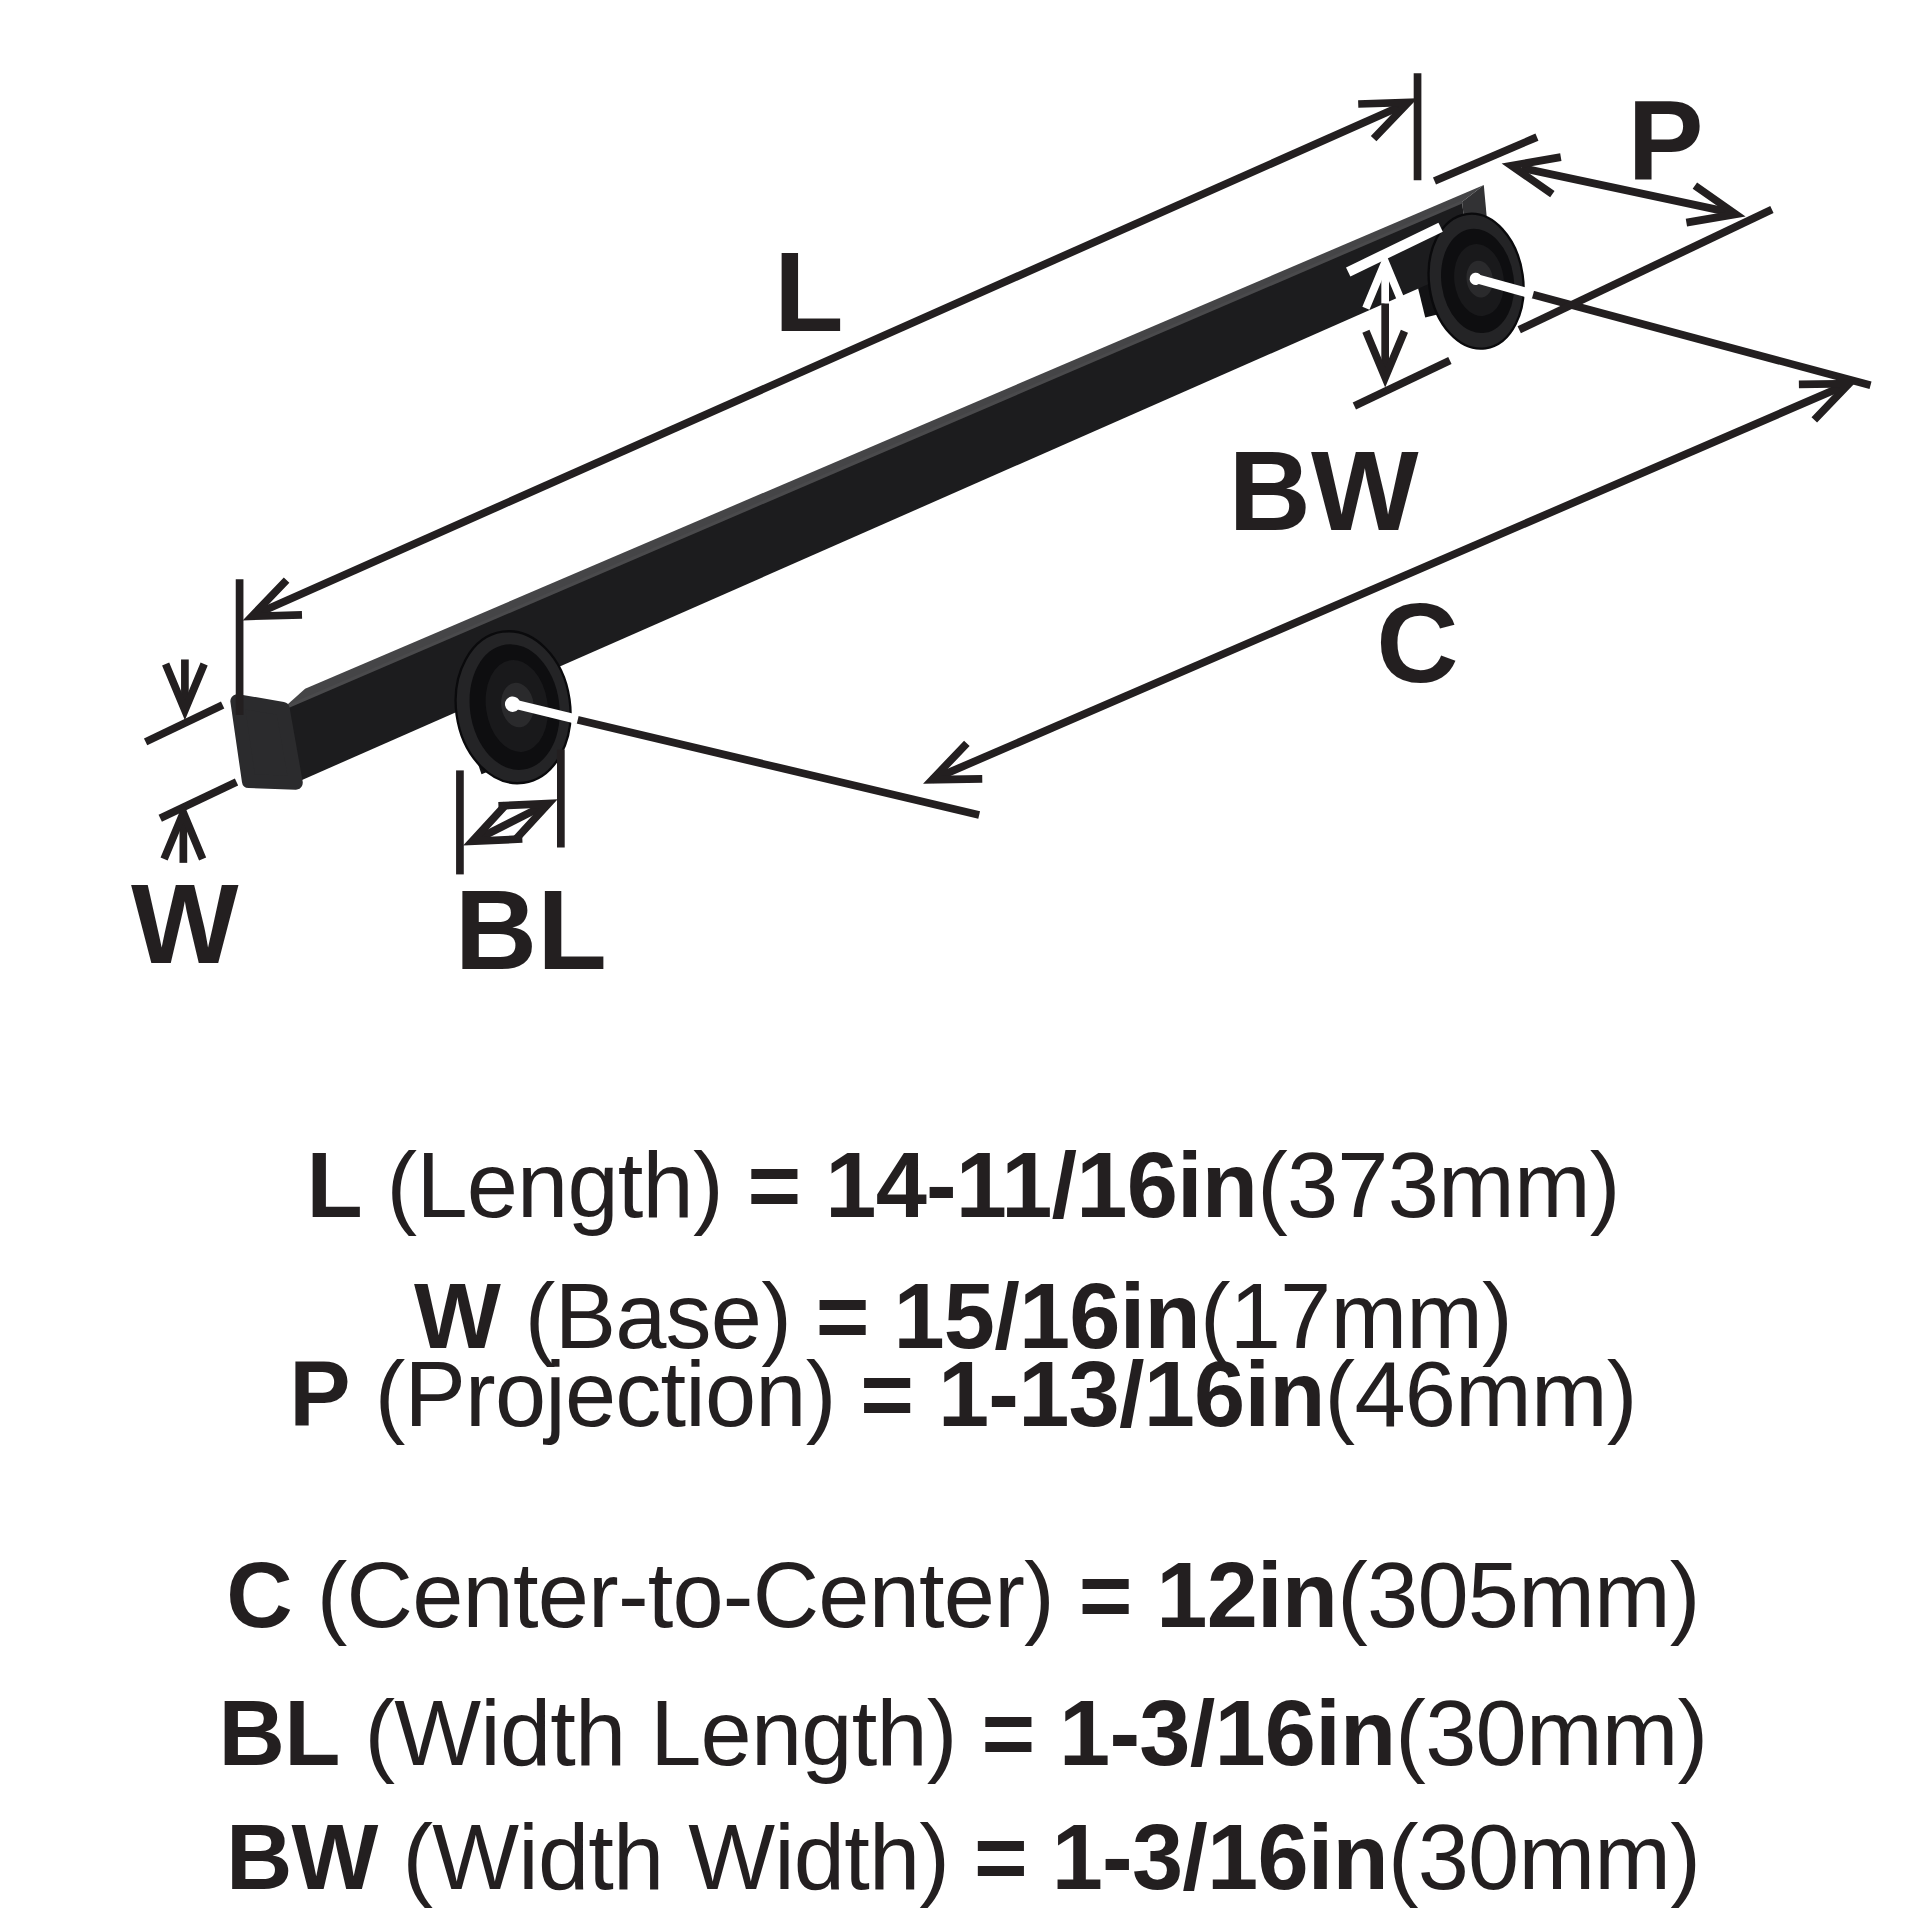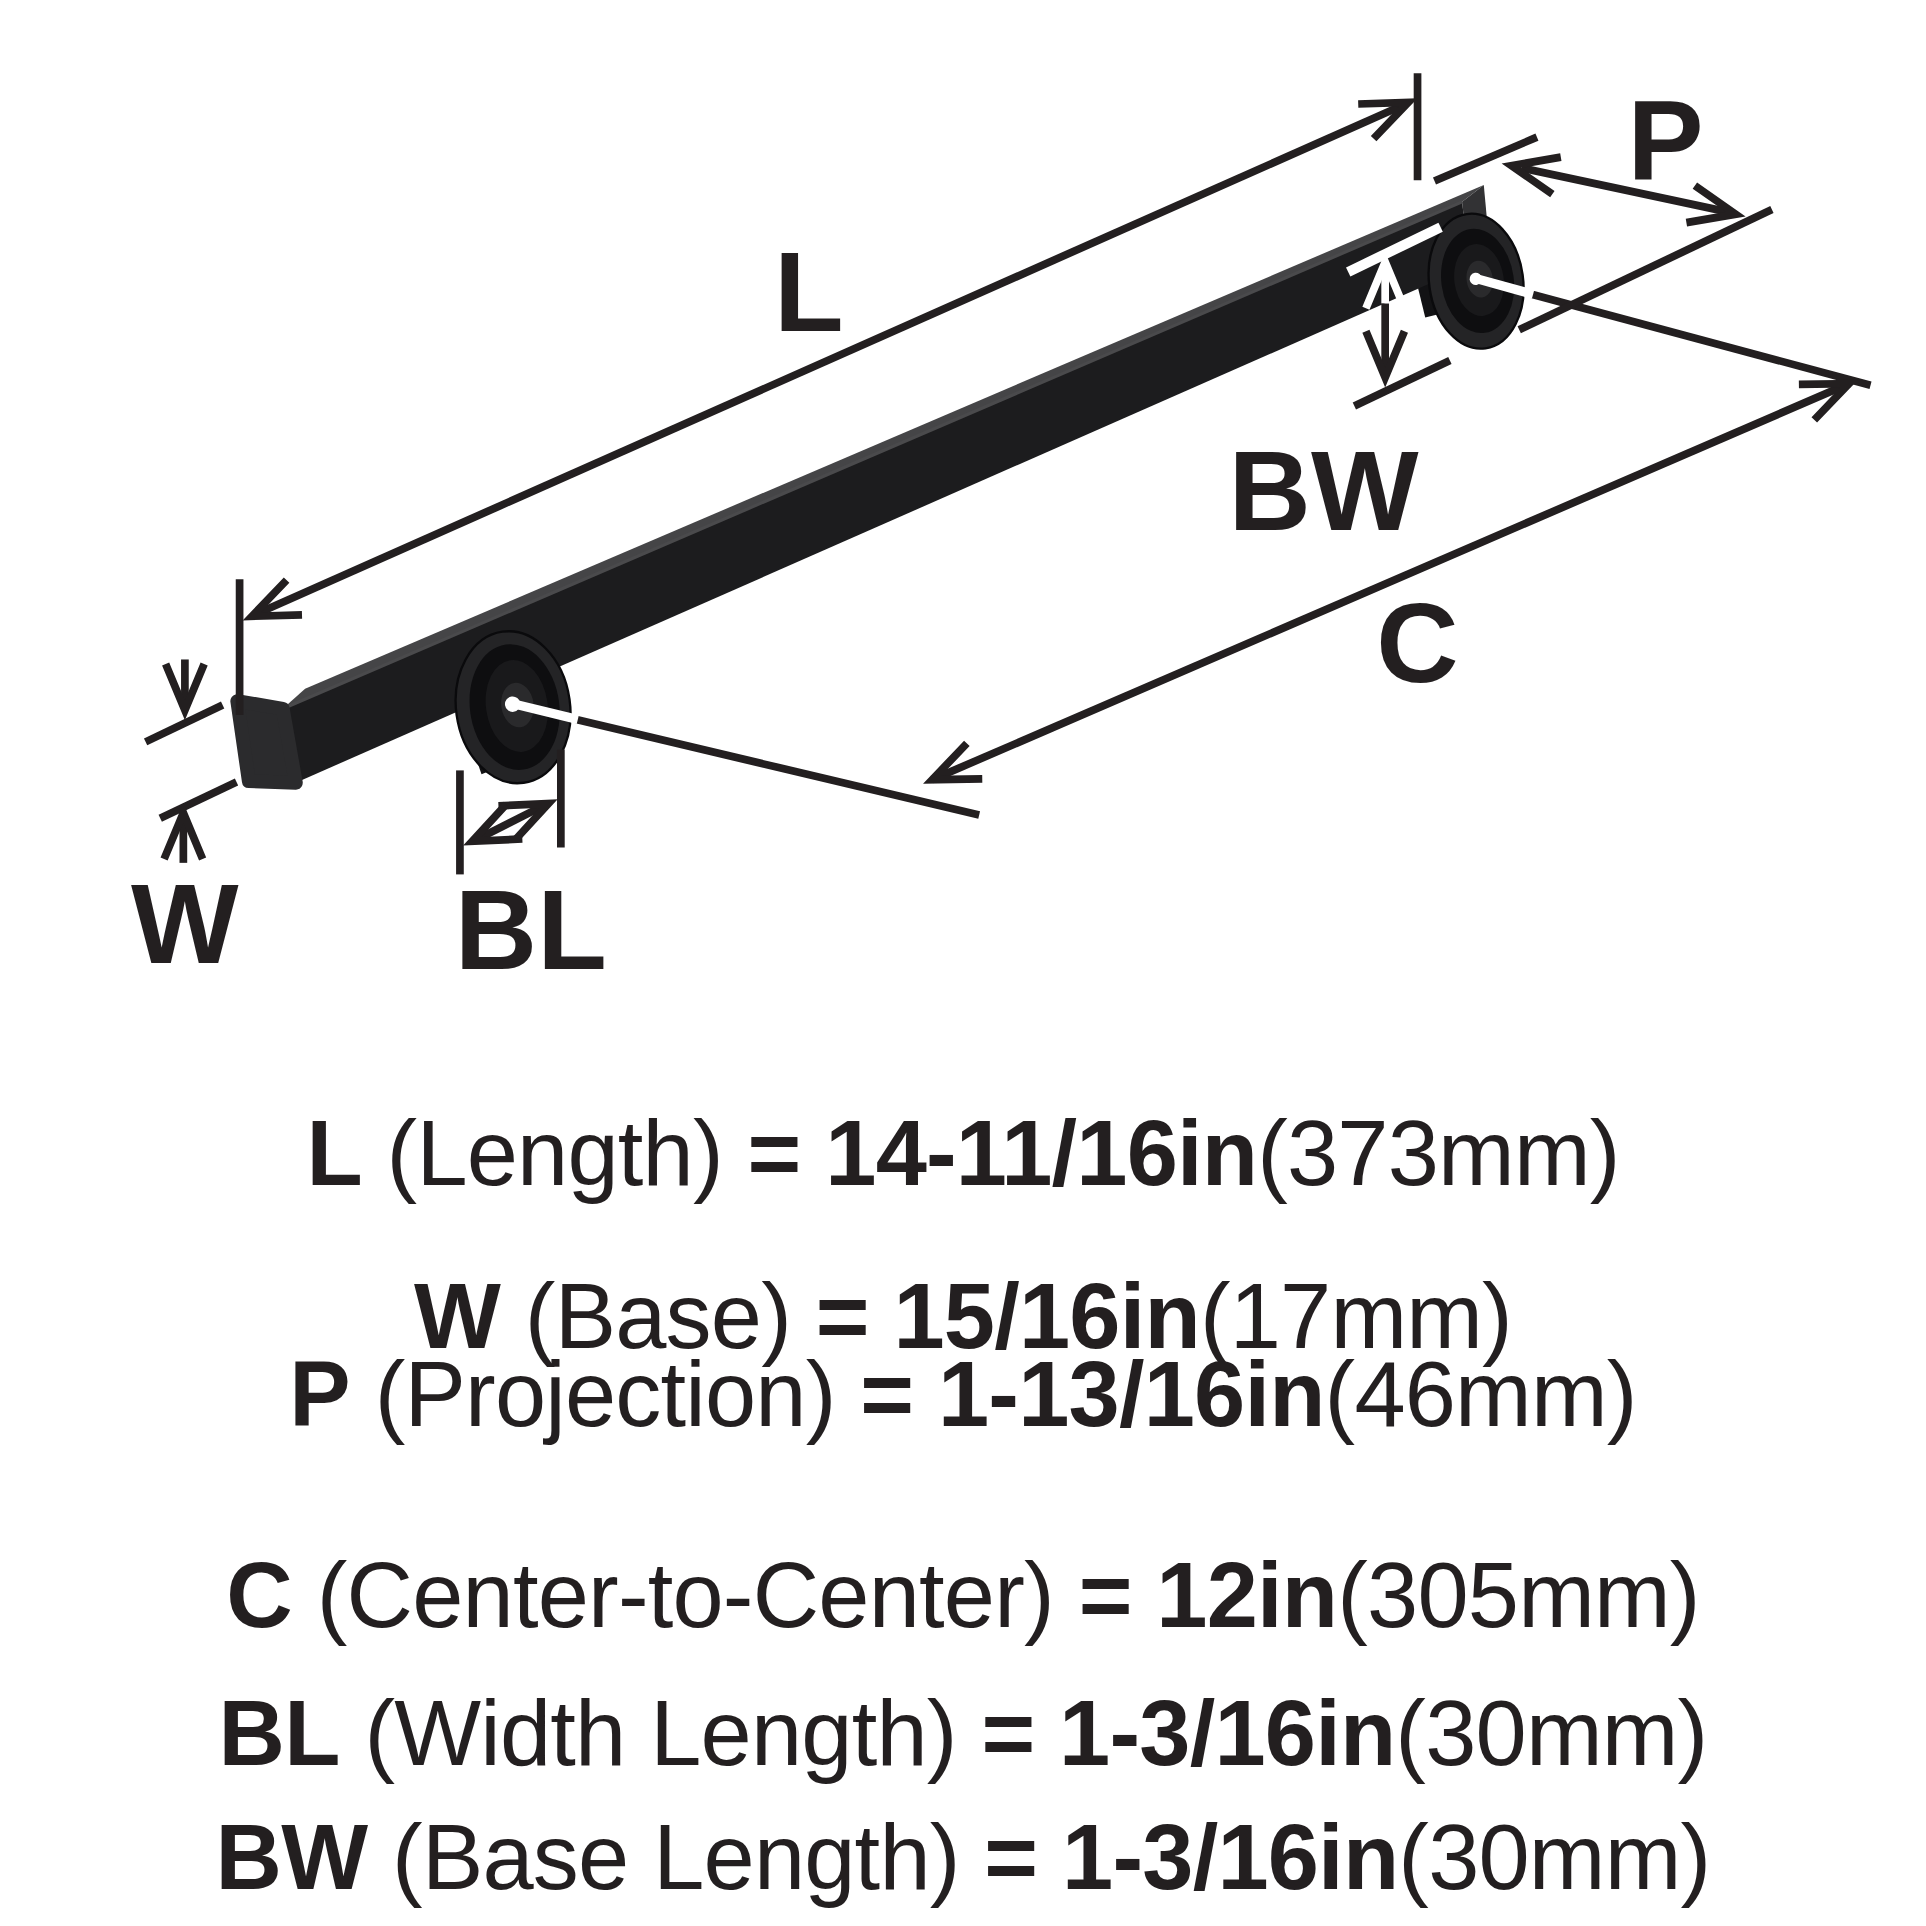--- a/index.html
+++ b/index.html
@@ -4,21 +4,21 @@
 <style>
   html,body{margin:0;padding:0;background:#ffffff;}
   #stage{position:relative;width:1926px;height:1926px;background:#ffffff;overflow:hidden;
          font-family:"Liberation Sans", sans-serif;color:#231f20;}
   #diagram-svg{position:absolute;left:0;top:0;width:1926px;height:1926px;}
   .dim-label{font-family:"Liberation Sans", sans-serif;font-weight:bold;font-size:148px;fill:#231f20;}
   .spec-row{position:absolute;left:0;right:0;text-align:center;font-size:92px;line-height:131px;
             height:131px;color:#231f20;letter-spacing:-0.8px;white-space:nowrap;}
   .spec-letter,.spec-eq,.spec-value{font-weight:bold;}
   .spec-name,.spec-metric{font-weight:normal;}
-  .r1{top:1088px;} .r2{top:1251px;} .r3{top:1329px;} .r4{top:1530px;} .r5{top:1668px;} .r6{top:1792px;}
+  .r1{top:1120px;} .r2{top:1251px;} .r3{top:1329px;} .r4{top:1530px;} .r5{top:1668px;} .r6{top:1792px;}
 </style>
 </head>
 <body>
 
 <div id="stage">
 
   <svg id="diagram-svg" viewBox="0 0 2500 2500" xmlns="http://www.w3.org/2000/svg">
 
     <g>
 
@@ -146,20 +146,20 @@
 
     <div class="spec-row r5">
       <span class="spec-letter">BL</span>
       <span class="spec-name">(Width Length)</span>
       <span class="spec-eq">=</span>
       <span class="spec-value">1-3/16in</span><span class="spec-metric">(30mm)</span>
     </div>
 
     <div class="spec-row r6">
       <span class="spec-letter">BW</span>
-      <span class="spec-name">(Base Length)</span>
+      <span class="spec-name">(Width Width)</span>
       <span class="spec-eq">=</span>
       <span class="spec-value">1-3/16in</span><span class="spec-metric">(30mm)</span>
     </div>
 
   </div>
 </div>
 
 
 </body></html>

